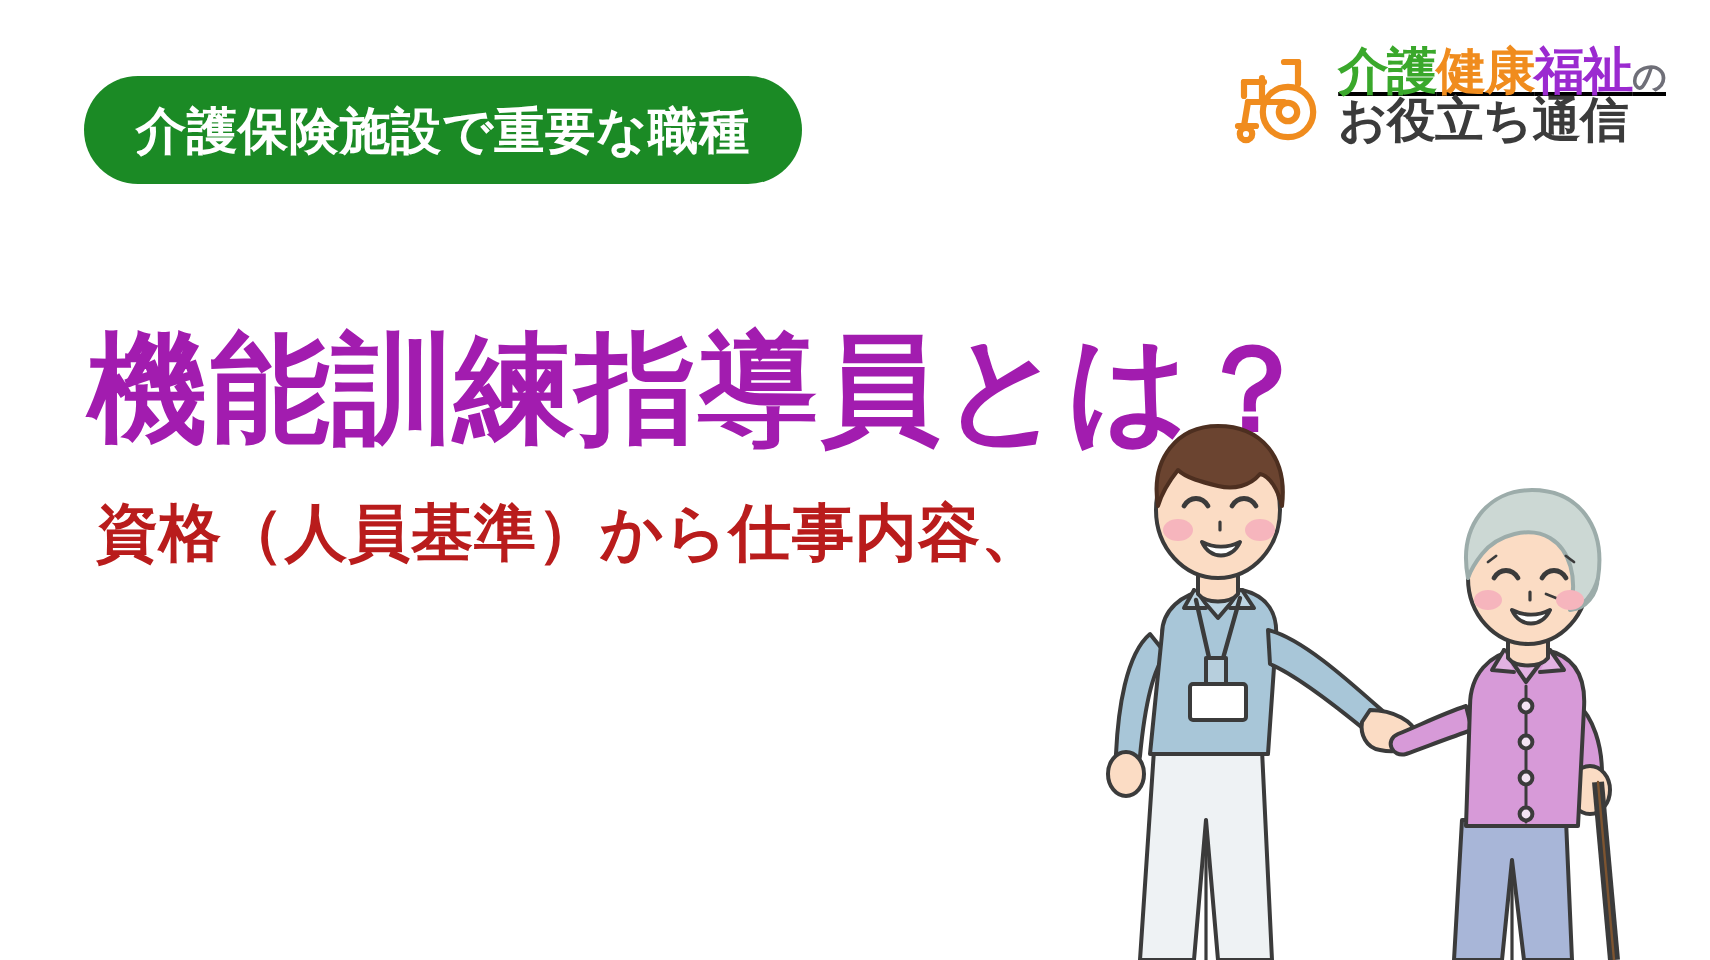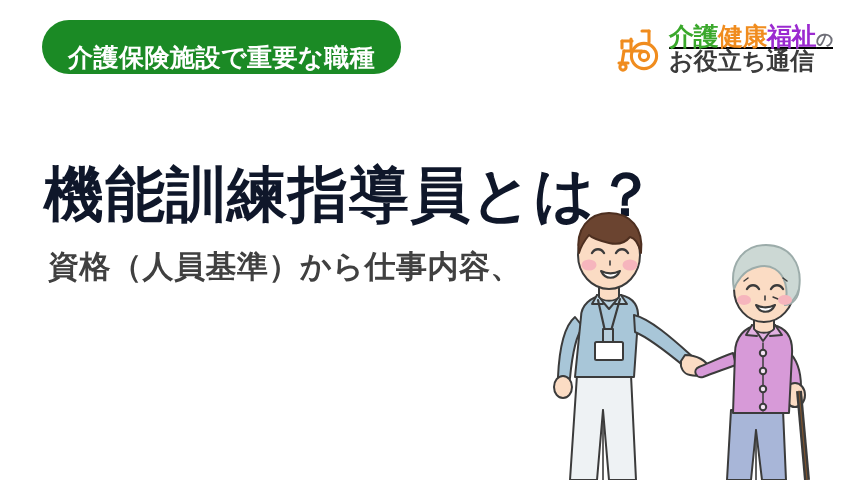--- a/index.html
+++ b/index.html
@@ -64,57 +64,57 @@
     font-weight: bold;
     color: #3b3b3b;
     letter-spacing: 0px;
     white-space: nowrap;
   }
 
   
   #badge {
     position: absolute;
     left: 42px;
-    top: 20px;
+    top: 38px;
     height: 54px;
     padding: 0 26px;
     border-radius: 28px;
     background: #1b8a25;
     display: flex;
-    align-items: flex-end;
+    align-items: center;
     justify-content: center;
     box-sizing: border-box;
   }
   #badge-label {
     color: #ffffff;
     font-size: 25px;
     font-weight: bold;
     letter-spacing: 0.5px;
     white-space: nowrap;
   }
 
   
   #headline {
     position: absolute;
     left: 44px;
     top: 122px;
-    color: #0f172a;
+    color: #a21caf;
     font-size: 60px;
     font-weight: bold;
     letter-spacing: 1px;
     white-space: nowrap;
     line-height: 1.1;
   }
 
   
   #subtitle {
     position: absolute;
     left: 48px;
     top: 238px;
-    color: #404040;
+    color: #b91c1c;
     font-size: 31px;
     font-weight: bold;
     line-height: 1.9;
     letter-spacing: 0.5px;
     white-space: nowrap;
   }
   #subtitle div { white-space: nowrap; }
 
   
   #illustration {

